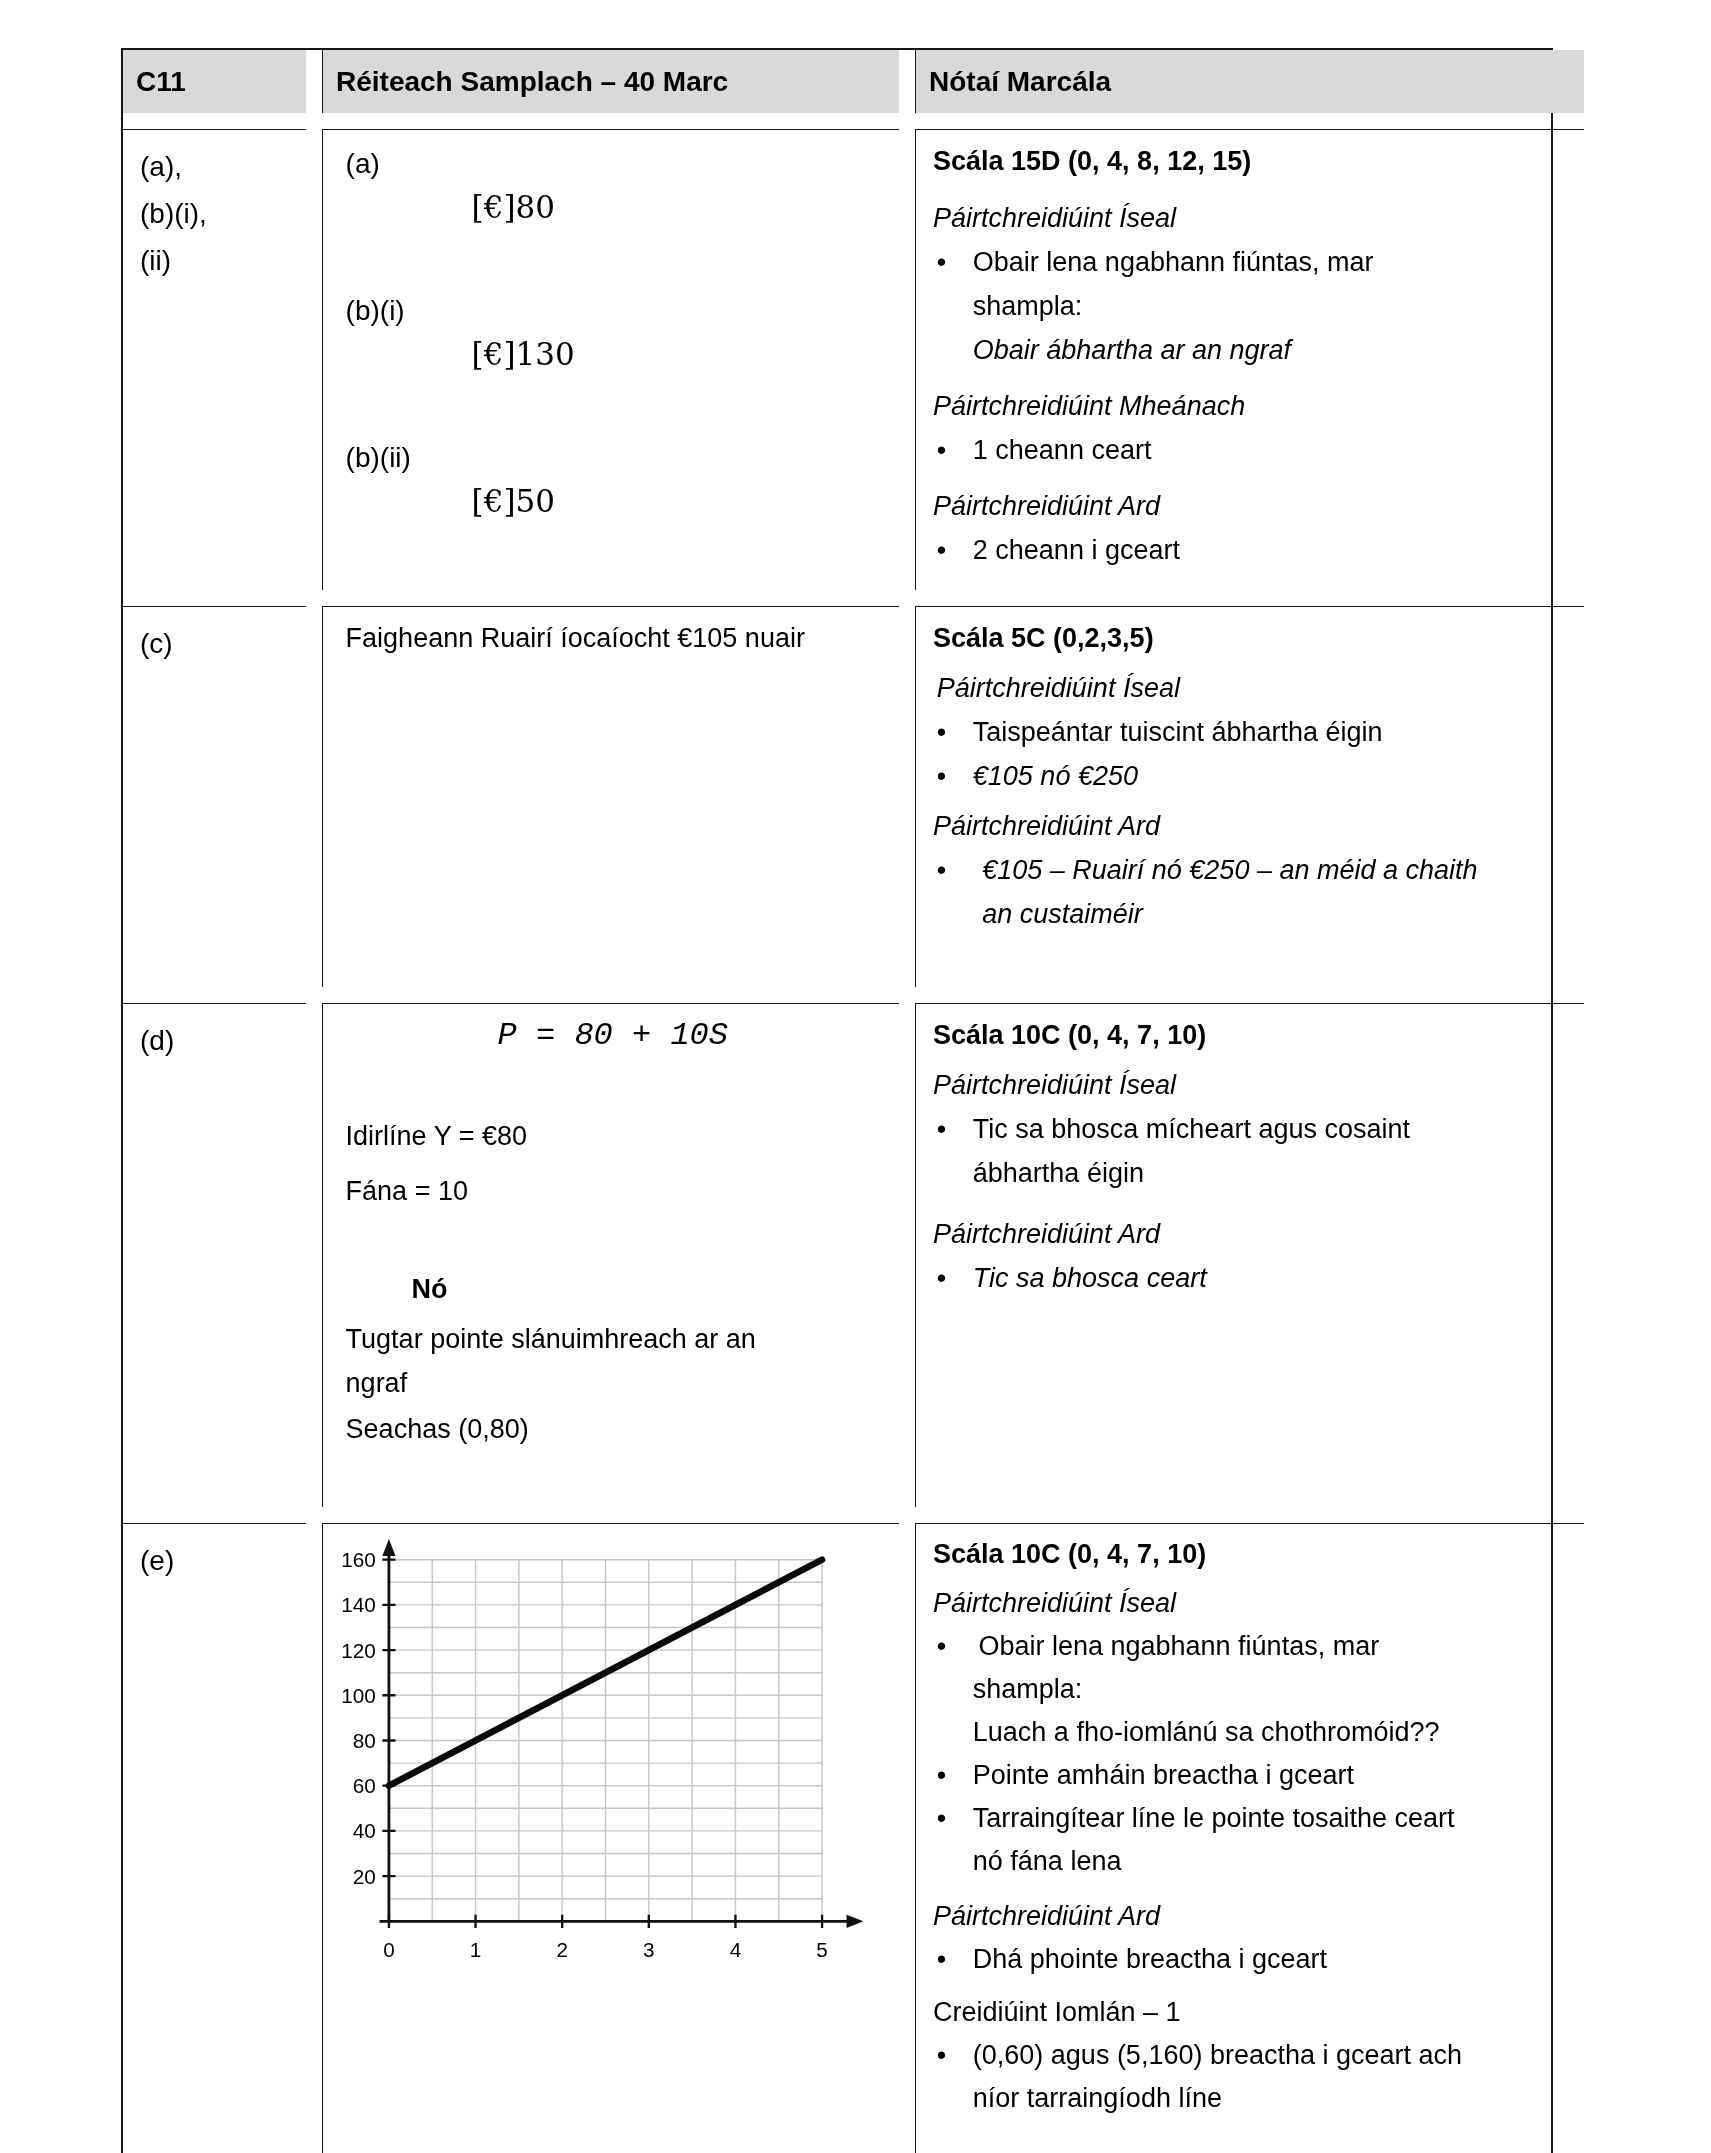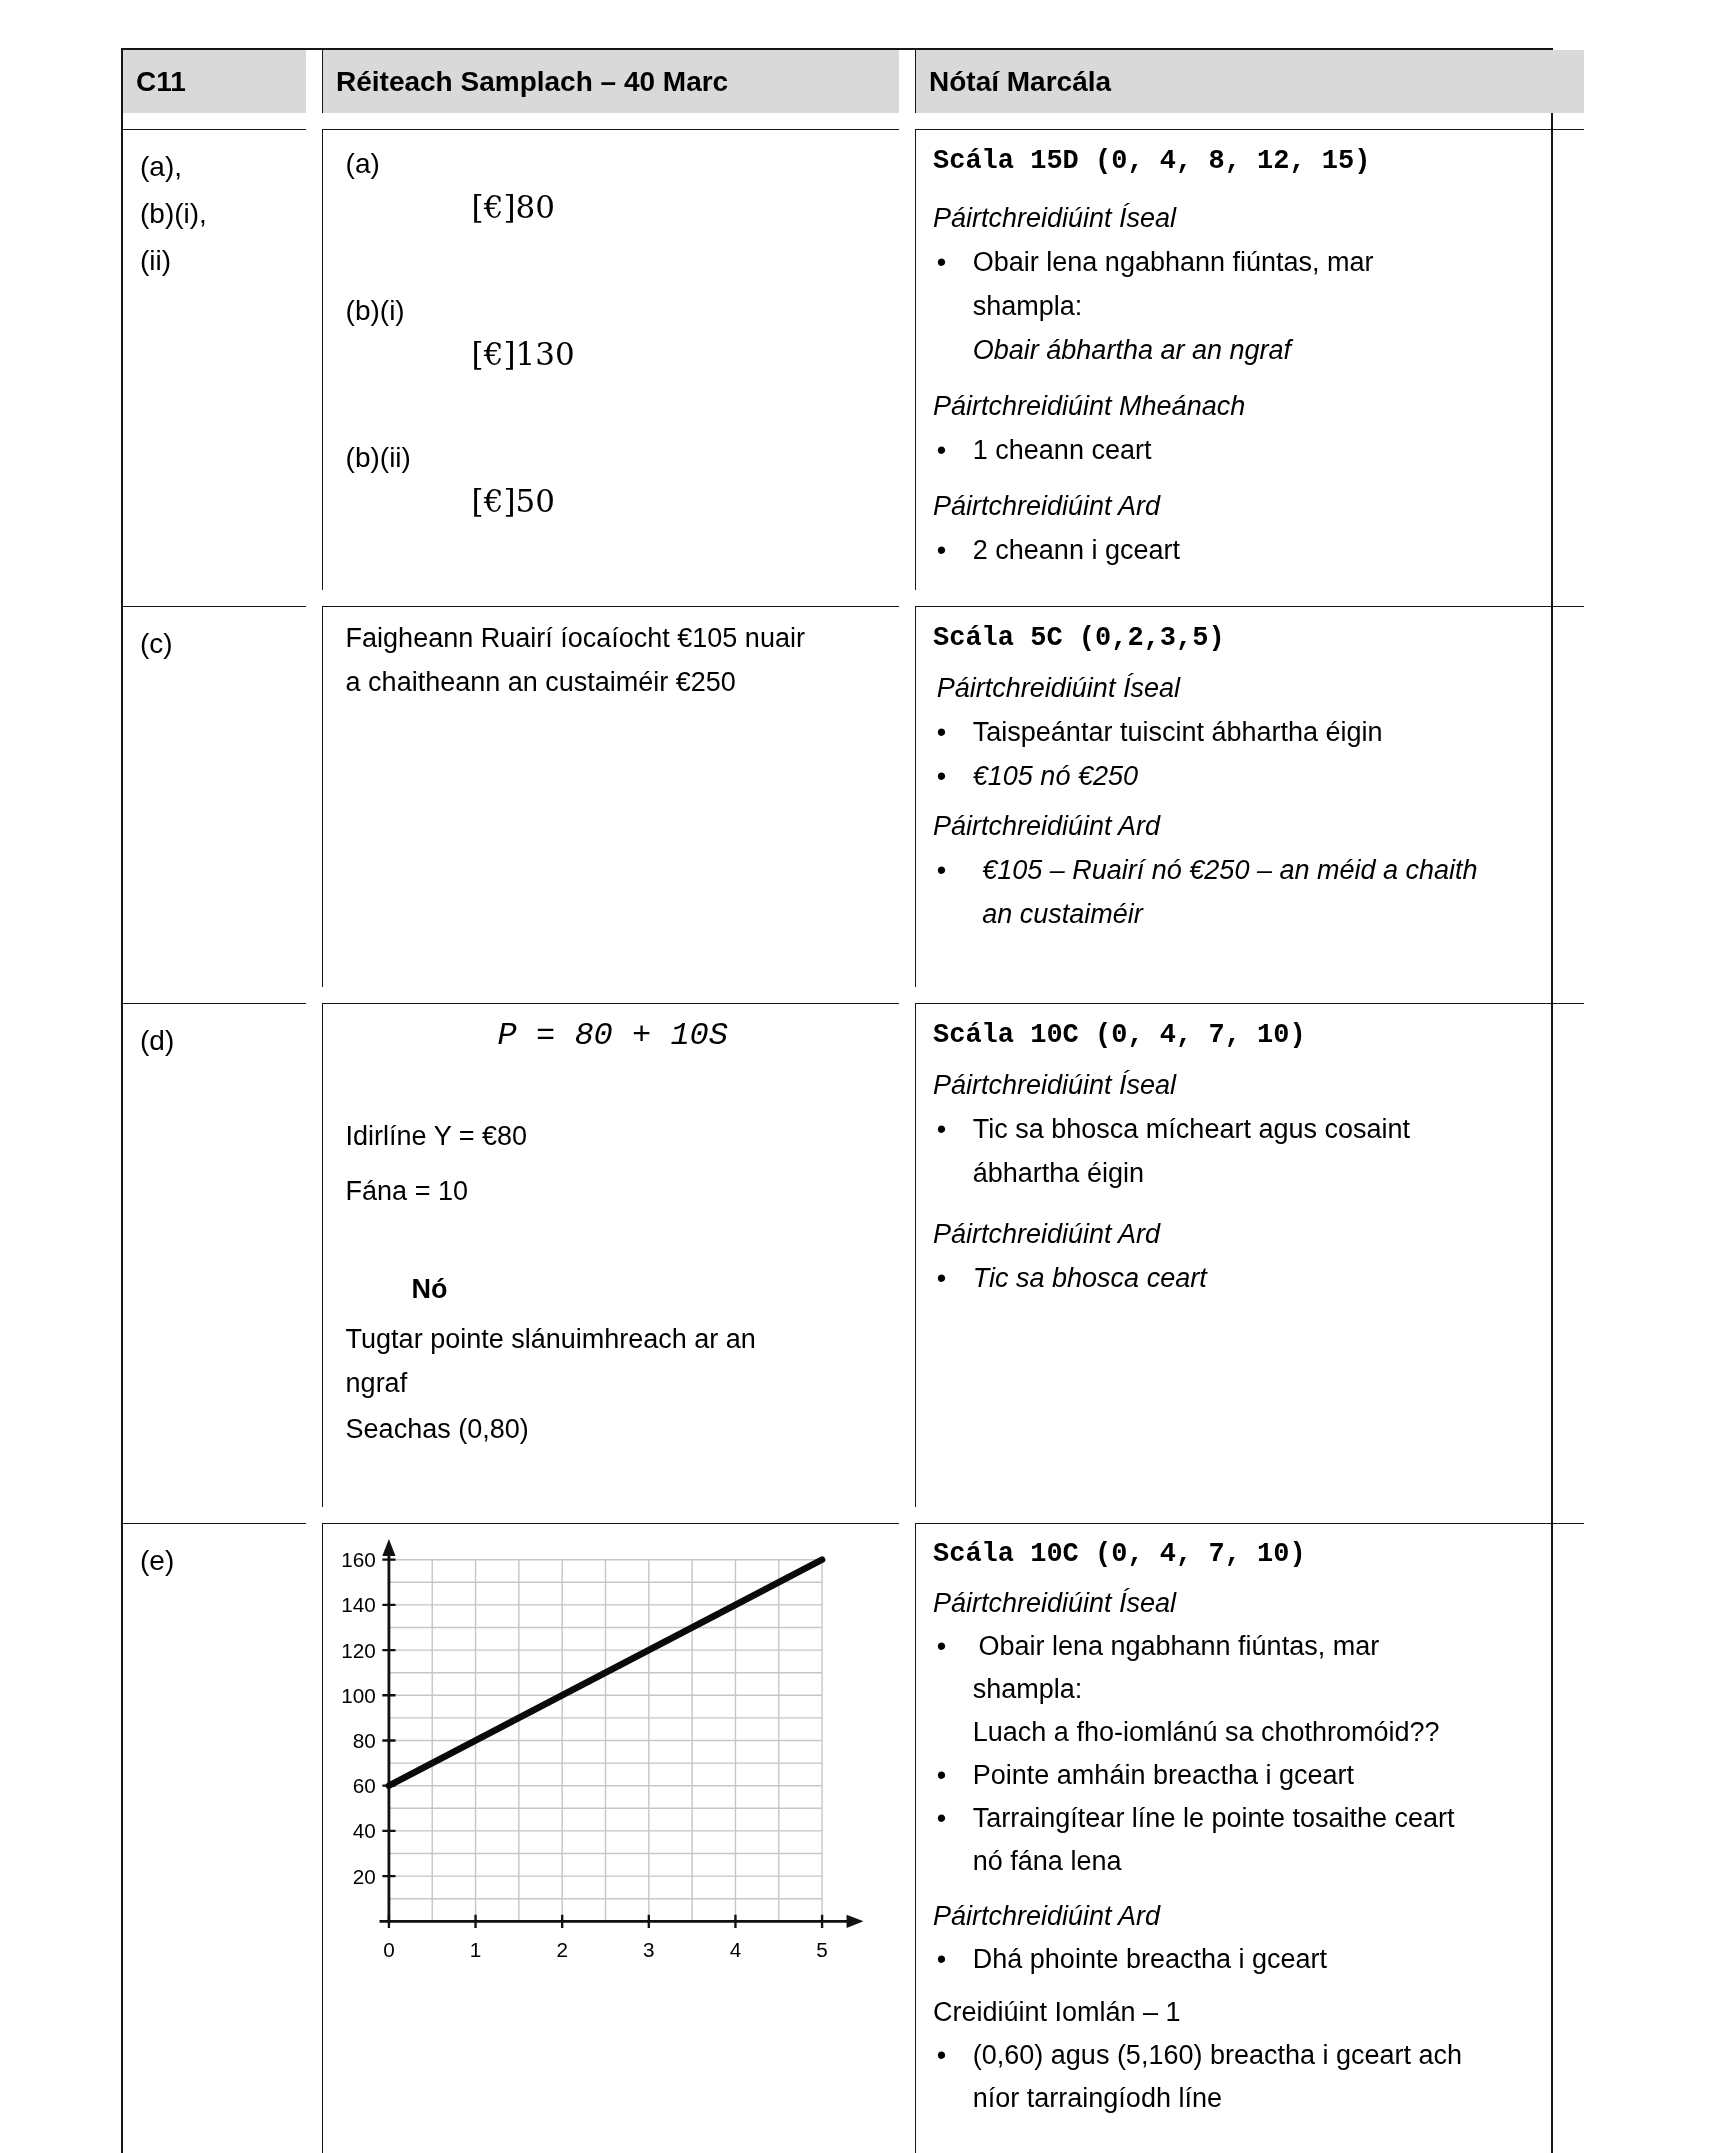--- a/index.html
+++ b/index.html
@@ -22,21 +22,21 @@
   .solrow .part{flex:0 0 126px;font-size:28px;}
   .solrow .val{font-family:"DejaVu Serif",serif;font-size:31px;margin-top:44px;}
   .formula{text-align:center;font-family:Liberation Mono, monospace;
            font-style:italic;font-size:32px;line-height:45px;}
   .mt60{margin-top:56px;}.mt57{margin-top:54px;}.mt11{margin-top:10.4px;}
   .mt7{margin-top:6.6px;}.mt2{margin-top:1.9px;}
   .orlbl{font-weight:bold;padding-left:66px;}
   
   .ncell{padding:9.4px 17px 0 17px;font-size:27px;line-height:44px;}
   .ncell.tight{line-height:43px;}
-  .scale{font-weight:bold;font-family:Liberation Mono, monospace;}
+  .scale{font-weight:bold;}
   .pc{font-style:italic;margin-top:12.2px;}
   .pc.small{margin-top:5.6px;}
   .pc.mid{margin-top:17px;}
   .credit{margin-top:9.4px;}
   .b{display:flex;}
   .b .d{flex:0 0 36px;padding-left:3.8px;}
   .b .t{flex:1;}
   .line{display:block;}
   .i{font-style:italic;}
   
@@ -103,21 +103,20 @@
         <span class="d">•</span>
         <span class="t">2 cheann i gceart</span>
       </div>
     </div>
 
     <div class="cell bt qcell">
       <span class="line">(c)</span>
     </div>
     <div class="cell bt bl scell">
       <span class="line">Faigheann Ruairí íocaíocht €105 nuair</span>
-      <span class="line">a chaitheann an custaiméir €250</span>
     </div>
     <div class="cell bt bl ncell">
       <div class="scale">Scála 5C (0,2,3,5)</div>
       <div class="pc small" style="padding-left:3.8px;">Páirtchreidiúint Íseal</div>
       <div class="b">
         <span class="d">•</span>
         <span class="t">Taispeántar tuiscint ábhartha éigin</span>
       </div>
       <div class="b">
         <span class="d">•</span>

